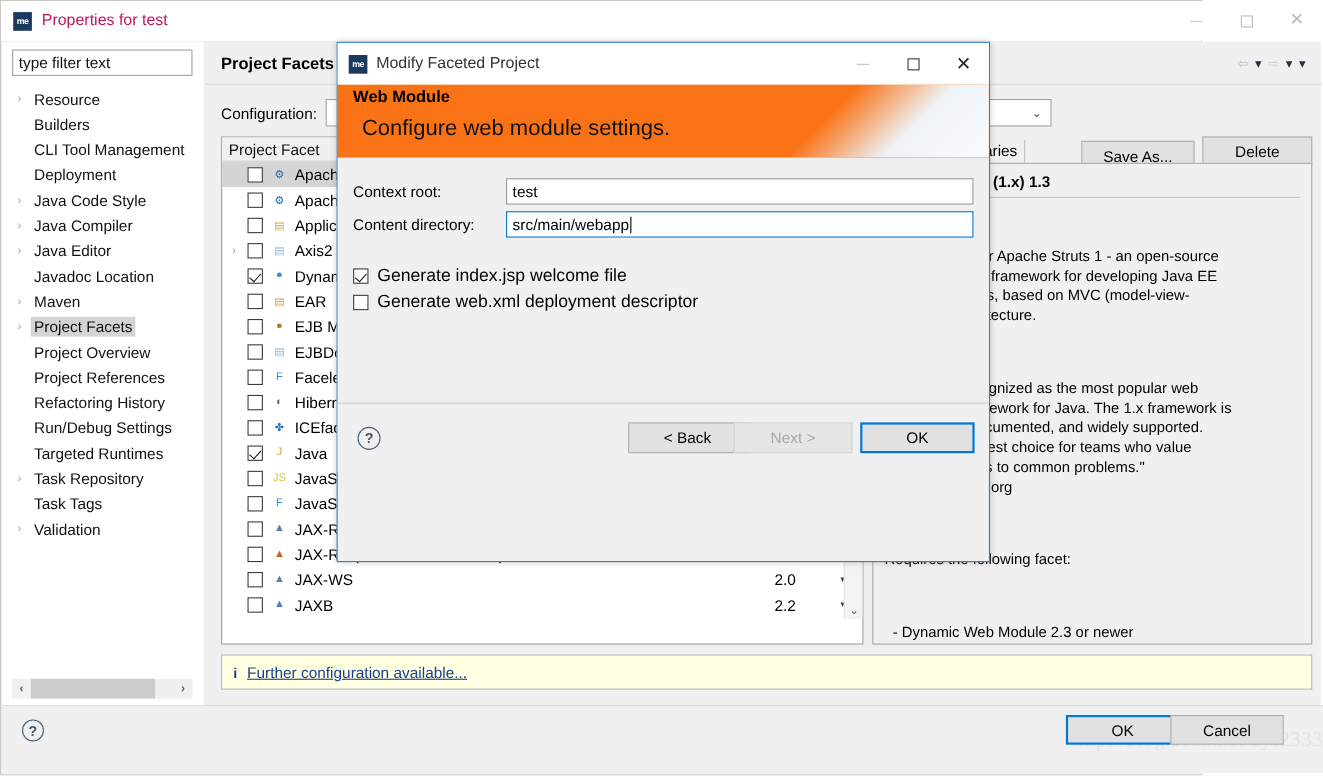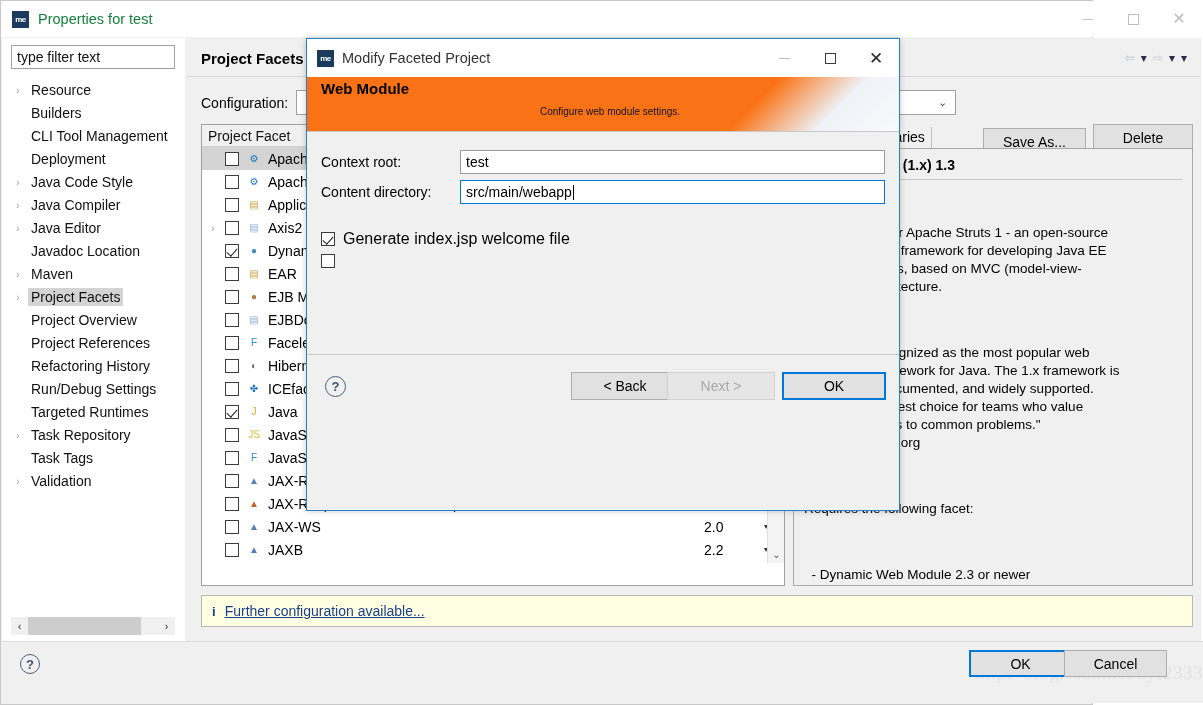--- a/index.html
+++ b/index.html
@@ -30,21 +30,21 @@
     width: 17px; height: 17px;
     margin-left: 11px; margin-right: 9px;
     background: #1b3a5c;
     color: #ffffff;
     font-size: 8px; font-weight: bold;
     display: flex; align-items: center; justify-content: center;
     letter-spacing: -0.5px;
   }
   .title-text {
     font-size: 14.5px;
-    color: #15803d;
+    color: #be185d;
   }
   .win-btns {
     position: absolute; right: 0; top: 0;
     display: flex; height: 36px;
   }
   .win-btn {
     width: 46px; height: 36px;
     display: flex; align-items: center; justify-content: center;
     color: #b4b4b4;
     font-size: 13px;
@@ -368,21 +368,21 @@
     position: relative;
     overflow: hidden;
   }
   .dlg-header::after {
     content: "";
     position: absolute; right: -30px; top: -10px;
     width: 260px; height: 90px;
     background: linear-gradient(135deg, rgba(255,255,255,0) 35%, #eef3f8 60%, #ffffff 100%);
   }
   .dlg-h1 { font-size: 15px; font-weight: bold; color: #000; position: relative; z-index: 2;}
-  .dlg-sub { font-size: 10px; color: #111; margin-top: 9px; margin-left: 8px; position: relative; z-index: 2; text-align: center;}
+  .dlg-sub { font-size: 20px; color: #111; margin-top: 9px; margin-left: 8px; position: relative; z-index: 2;}
   .dlg-hr { height: 1px; background: #c8c8c8; }
 
   .dlg-body {
     position: relative;
     height: 285px;
     background: #f0f0f0;
     padding: 18px 14px 0 14px;
   }
   .field-row {
     display: flex; align-items: center;
@@ -803,20 +803,21 @@
             </span>
           </div>
         </div>
       <div id="dlg-checks">
           <div class="chk-row first">
             <span class="cbox checked"></span>
             <span>Generate index.jsp welcome file</span>
           </div>
           <div class="chk-row">
             <span class="cbox"></span>
+            <span>Generate web.xml deployment descriptor</span>
           </div>
         </div>
 
       <div class="dlg-footer">
         <div class="dlg-help">?</div>
         <div class="dlg-btn back">&lt; Back</div>
         <div class="dlg-btn next">Next &gt;</div>
         <div class="dlg-btn ok">OK</div>
       </div>
     </div>

